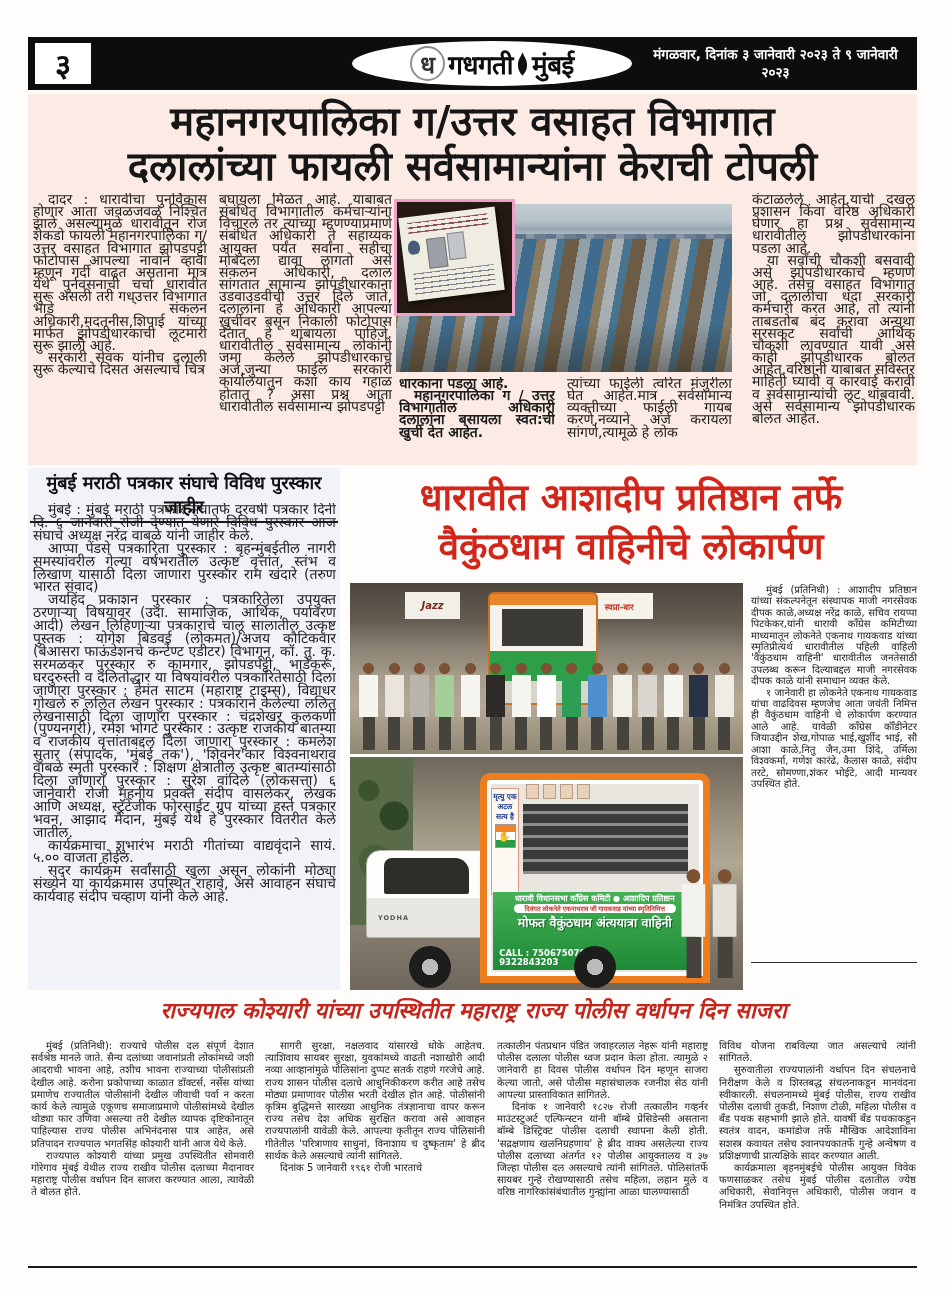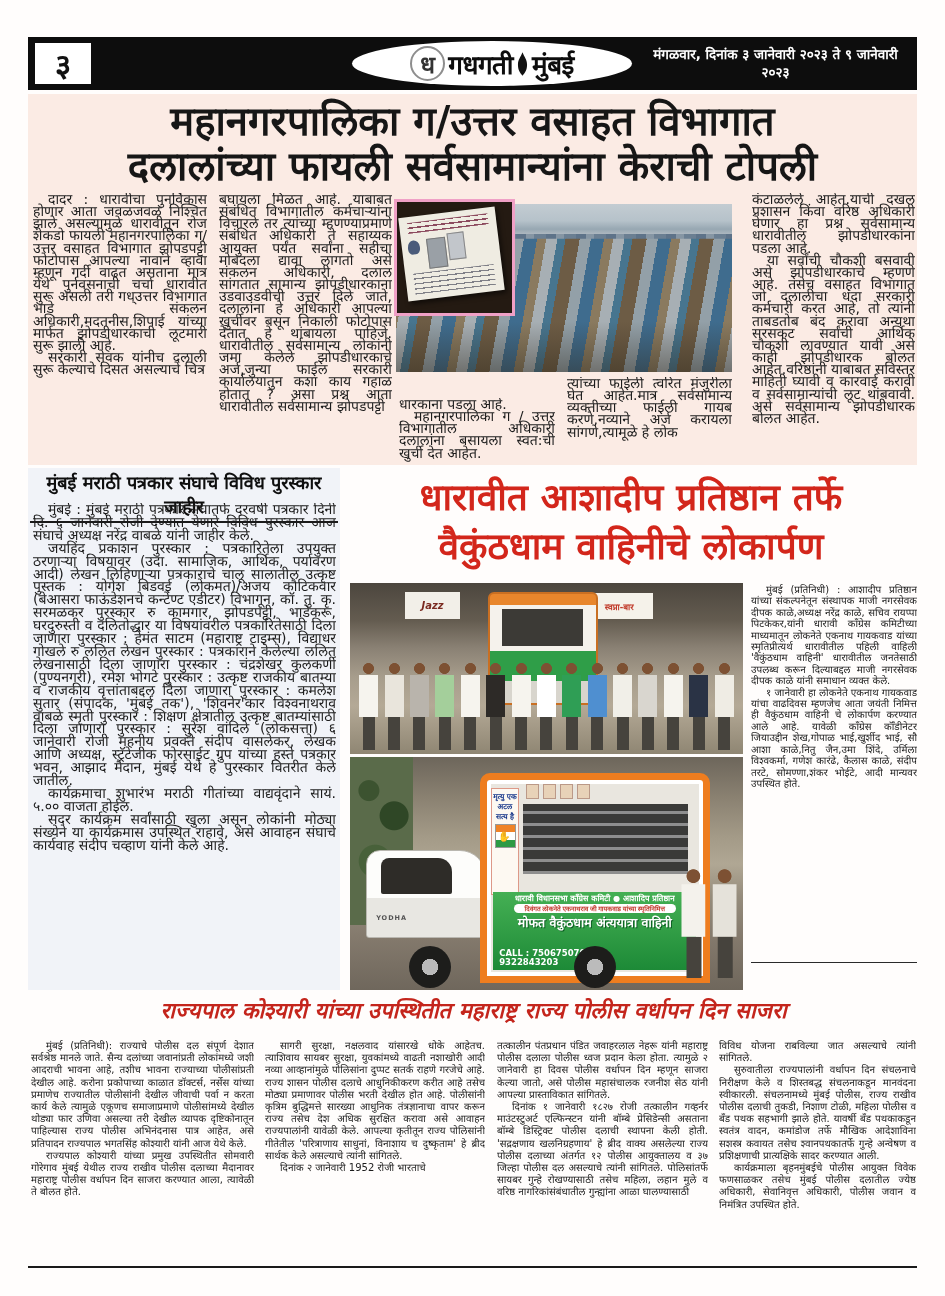--- a/index.html
+++ b/index.html
@@ -22,21 +22,21 @@
 
   
   .sec1-bg{left:28px;top:94px;width:889px;height:371px;background:#fbebe4;}
   .h1{left:48px;top:99px;width:849px;text-align:center;font-size:40px;line-height:45px;font-weight:800;color:#161616;}
   .col{overflow:hidden;}
   .bp{margin:0;text-indent:15px;}
   .noind{text-indent:0;}
   .s1txt{font-size:14px;line-height:12.15px;text-align:justify;color:#1c1c1c;}
   .c1{left:33px;top:193px;width:174px;height:267px;}
   .c2{left:219px;top:193px;width:173px;height:267px;}
-  .c3{left:399px;top:398px;width:156px;height:84px;}
+  .c3{left:399px;top:377px;width:156px;height:84px;font-weight:bold;}
   .c4{left:567px;top:377px;width:165px;height:84px;}
   .c5{left:752px;top:193px;width:163px;height:267px;}
 
   .slum{left:396px;top:204px;width:336px;height:168px;background:
      linear-gradient(0deg, rgba(45,38,26,.45) 0%, rgba(0,0,0,0) 30%),
      linear-gradient(180deg,#c3ccd2 0%,#b6c2ca 10%,#97a7b2 15%,#aeb8c0 18%,rgba(0,0,0,0) 18%),
      repeating-linear-gradient(90deg,#5e7389 0 10px,#8696a4 10px 18px,#6b7f92 18px 30px),
      repeating-linear-gradient(100deg,#3f6c8e 0 13px,#8a7a5f 13px 22px,#a7afb4 22px 33px,#47758f 33px 41px,#6d5c45 41px 55px,#93a0a8 55px 66px);
      background-size:auto,100% 100%,100% 7%,100% 100%;
      background-position:0 0,0 0,0 15%,0 0;background-repeat:no-repeat,no-repeat,no-repeat,repeat;}
@@ -79,21 +79,21 @@
      linear-gradient(var(--s),var(--s)) 50% 13px/19px 42px no-repeat,
      linear-gradient(#46433d,#46433d) 50% bottom/12px 33px no-repeat;}
 
   .vanphoto{left:350px;top:757px;width:393px;height:233px;
      background:linear-gradient(180deg,#6d665b 0%,#8b8272 18%,#a39a87 34%,#b0a794 46%,#958c7c 60%,#83796c 78%,#6f675c 100%);}
   .vp-trees{position:absolute;left:0;top:0;width:16%;height:72%;border-bottom-right-radius:40%;background:
      radial-gradient(circle at 30% 20%,#3c5330 0 10px,rgba(0,0,0,0) 11px),
      radial-gradient(circle at 70% 35%,#2f4726 0 14px,rgba(0,0,0,0) 15px),
      radial-gradient(circle at 40% 62%,#48613a 0 16px,rgba(0,0,0,0) 17px),#5a6b4a;}
   .vp-cab{position:absolute;left:4%;top:40%;width:30%;height:37%;border:1px solid #b9b7b0;
-          border-radius:14px 26px 3px 3px;background:linear-gradient(180deg,#fdfdfb 0 55%,#e8e7e2 55% 100%);}
+          border-radius:14px 26px 3px 3px;background:linear-gradient(180deg,#fdfdfb 0 55%,#e8e7e2 55% 100%);padding-left:24px;}
   .vp-cab-win{position:absolute;left:12%;top:8%;width:60%;height:42%;background:#2e2c28;border-radius:8px 14px 2px 2px;}
   .vp-brand{position:absolute;left:8%;bottom:18%;font-size:6.5px;font-weight:bold;color:#555;letter-spacing:1px;}
   .vp-box{position:absolute;left:33%;top:7%;width:55%;height:84%;border:7px solid #ee7d1f;border-radius:10px 10px 0 0;
           box-shadow:inset 0 0 0 4px #ffffff;background:#e9e6df;}
   .vp-ports{position:absolute;left:18%;top:2%;display:flex;gap:4px;}
   .vp-port{width:11px;height:13px;background:#e8d2b8;border:1px solid #b98;}
   .vp-interior{position:absolute;left:17%;top:12%;width:76%;height:36%;
                background:repeating-linear-gradient(0deg,#8e8e8e 0 3px,#3a3a38 3px 12px);}
   .vp-slogan{position:absolute;left:2%;top:4%;width:26px;height:52%;background:#fdf9f2;border:1px solid #d98;
              font-size:7.5px;font-weight:bold;color:#1b3a8c;text-align:center;line-height:1.3;padding-top:3px;overflow:hidden;}
@@ -173,20 +173,21 @@
   </div>
   <div class="abs col s1txt c5">
     <p class="bp noind">कंटाळलेले आहेत.याची दखल प्रशासन किंवा वरिष्ठ अधिकारी घेणार हा प्रश्न सर्वसामान्य धारावीतील झोपडीधारकांना पडला आहे.</p>
     <p class="bp">या सर्वांची चौकशी बसवावी असे झोपडीधारकाचे म्हणणे आहे. तसेच वसाहत विभागात जो दलालीचा धंदा सरकारी कर्मचारी करत आहे, तो त्यांनी ताबडतोब बंद करावा अन्यथा सरसकट सर्वांची आर्थिक चौकशी लावण्यात यावी असे काही झोपडीधारक बोलत आहेत.वरिष्ठांनी याबाबत सविस्तर माहिती घ्यावी व कारवाई करावी व सर्वसामान्यांची लूट थांबवावी. असे सर्वसामान्य झोपडीधारक बोलत आहेत.</p>
   </div>
 
   <div class="abs awards-bg"></div>
   <div class="abs awards-h">मुंबई मराठी पत्रकार संघाचे विविध पुरस्कार जाहीर</div>
   <div class="abs col awards-body">
     <p class="bp">मुंबई : मुंबई मराठी पत्रकार संघातर्फे दरवर्षी पत्रकार दिनी दि. ६ जानेवारी रोजी देण्यात येणारे विविध पुरस्कार आज संघाचे अध्यक्ष नरेंद्र वाबळे यांनी जाहीर केले.</p>
+    <p class="bp">आप्पा पेंडसे पत्रकारिता पुरस्कार : बृहन्मुंबईतील नागरी समस्यांवरील गेल्या वर्षभरातील उत्कृष्ट वृत्तांत, स्तंभ व लिखाण यासाठी दिला जाणारा पुरस्कार  राम खंदारे (तरुण भारत संवाद)</p>
     <p class="bp">जयहिंद प्रकाशन पुरस्कार : पत्रकारितेला उपयुक्त ठरणाऱ्या विषयावर (उदा. सामाजिक, आर्थिक, पर्यावरण आदी) लेखन लिहिणाऱ्या पत्रकाराचे चालू सालातील उत्कृष्ट पुस्तक : योगेश बिडवई (लोकमत)/अजय कौटिकवार (बेआसरा फाऊंडेशनचे कन्टेण्ट एडीटर) विभागून, कॉ. तु. कृ. सरमळकर पुरस्कार रु कामगार, झोपडपट्टी, भाडेकरू, घरदुरुस्ती व दलितोद्धार या विषयांवरील पत्रकारितेसाठी दिला जाणारा पुरस्कार : हेमंत साटम (महाराष्ट्र टाइम्स), विद्याधर गोखले रु ललित लेखन पुरस्कार : पत्रकाराने केलेल्या ललित लेखनासाठी दिला जाणारा पुरस्कार : चंद्रशेखर कुलकर्णी (पुण्यनगरी), रमेश भोगटे पुरस्कार : उत्कृष्ट राजकीय बातम्या व राजकीय वृत्तांताबद्दल दिला जाणारा पुरस्कार : कमलेश सुतार (संपादक, 'मुंबई तक'), 'शिवनेर'कार विश्वनाथराव वाबळे स्मृती पुरस्कार : शिक्षण क्षेत्रातील उत्कृष्ट बातम्यांसाठी दिला जाणारा पुरस्कार : सुरेश वांदिले (लोकसत्ता) ६ जानेवारी रोजी महनीय प्रवक्ते संदीप वासलेकर, लेखक आणि अध्यक्ष, स्ट्रॅटेजीक फोरसाईट ग्रुप यांच्या हस्ते पत्रकार भवन, आझाद मैदान, मुंबई येथे हे पुरस्कार वितरीत केले जातील.</p>
     <p class="bp">कार्यक्रमाचा शुभारंभ मराठी गीतांच्या वाद्यवृंदाने सायं. ५.०० वाजता होईल.</p>
     <p class="bp">सदर कार्यक्रम सर्वांसाठी खुला असून लोकांनी मोठ्या संख्येने या कार्यक्रमास उपस्थित राहावे, असे आवाहन संघाचे कार्यवाह संदीप चव्हाण यांनी केले आहे.</p>
   </div>
 
   <div class="abs groupphoto">
     <div class="gp-sign1">Jazz</div>
     <div class="gp-sign2">स्वप्ना-बार</div>
     <div class="gp-van">
       <div class="gp-van-win"></div>
@@ -259,21 +260,21 @@
   <div class="abs vrule"></div>
 
   <div class="abs h3">राज्यपाल कोश्यारी यांच्या उपस्थितीत महाराष्ट्र राज्य पोलीस वर्धापन दिन साजरा</div>
 
   <div class="abs col pcol p1">
     <p class="bp">मुंबई (प्रतिनिधी): राज्याचे पोलीस दल संपूर्ण देशात सर्वश्रेष्ठ मानले जाते. सैन्य दलांच्या जवानांप्रती लोकांमध्ये जशी आदराची भावना आहे, तशीच भावना राज्याच्या पोलीसांप्रती देखील आहे. करोना प्रकोपाच्या काळात डॉक्टर्स, नर्सेस यांच्या प्रमाणेच राज्यातील पोलीसांनी देखील जीवाची पर्वा न करता कार्य केले त्यामुळे एकूणच समाजाप्रमाणे पोलीसांमध्ये देखील थोड्या फार उणिवा असल्या तरी देखील व्यापक दृष्टिकोनातून पाहिल्यास राज्य पोलीस अभिनंदनास पात्र आहेत, असे प्रतिपादन राज्यपाल भगतसिंह कोश्यारी यांनी आज येथे केले.</p>
     <p class="bp">राज्यपाल कोश्यारी यांच्या प्रमुख उपस्थितीत सोमवारी  गोरेगाव मुंबई येथील राज्य राखीव पोलीस दलाच्या मैदानावर महाराष्ट्र पोलीस वर्धापन दिन साजरा करण्यात आला, त्यावेळी ते बोलत होते.</p>
   </div>
   <div class="abs col pcol p2">
     <p class="bp">सागरी सुरक्षा, नक्षलवाद यांसारखे धोके आहेतच. त्याशिवाय सायबर सुरक्षा, युवकांमध्ये वाढती नशाखोरी आदी नव्या आव्हानांमुळे पोलिसांना दुप्पट सतर्क राहणे गरजेचे आहे. राज्य शासन पोलीस दलाचे आधुनिकीकरण करीत आहे तसेच मोठ्या प्रमाणावर पोलीस भरती देखील होत आहे. पोलीसांनी कृत्रिम बुद्धिमत्ते सारख्या आधुनिक तंत्रज्ञानाचा वापर करून राज्य तसेच देश अधिक सुरक्षित करावा असे आवाहन राज्यपालांनी यावेळी केले. आपल्या कृतीतून राज्य पोलिसांनी गीतेतील 'परित्राणाय साधुनां, विनाशाय च दुष्कृताम' हे ब्रीद सार्थक केले असल्याचे त्यांनी सांगितले.</p>
-    <p class="bp">दिनांक २ जानेवारी 1952 रोजी भारताचे</p>
+    <p class="bp">दिनांक 5 जानेवारी १९६१ रोजी भारताचे</p>
   </div>
   <div class="abs col pcol p3">
     <p class="bp noind">तत्कालीन पंतप्रधान पंडित जवाहरलाल नेहरू यांनी महाराष्ट्र पोलीस दलाला पोलीस ध्वज प्रदान केला होता. त्यामुळे २ जानेवारी हा दिवस पोलीस वर्धापन दिन म्हणून साजरा केल्या जातो, असे पोलीस महासंचालक रजनीश सेठ यांनी आपल्या प्रास्ताविकात सांगितले.</p>
     <p class="bp">दिनांक १ जानेवारी १८२७ रोजी तत्कालीन गव्हर्नर माउंटस्टुअर्ट एल्फिन्स्टन यांनी बॉम्बे प्रेसिडेन्सी असताना बॉम्बे डिस्ट्रिक्ट पोलीस दलाची स्थापना केली होती. 'सद्रक्षणाय खलनिग्रहणाय' हे ब्रीद वाक्य असलेल्या राज्य पोलीस दलाच्या अंतर्गत १२ पोलीस आयुक्तालय व ३७ जिल्हा पोलीस दल असल्याचे त्यांनी सांगितले. पोलिसांतर्फे सायबर गुन्हे रोखण्यासाठी तसेच महिला, लहान मुले  व वरिष्ठ नागरिकांसंबंधातील गुन्ह्यांना आळा घालण्यासाठी</p>
   </div>
   <div class="abs col pcol p4">
     <p class="bp noind">विविध योजना राबविल्या जात असल्याचे त्यांनी सांगितले.</p>
     <p class="bp">सुरुवातीला राज्यपालांनी वर्धापन दिन संचलनाचे निरीक्षण केले व शिस्तबद्ध संचलनाकडून मानवंदना स्वीकारली. संचलनामध्ये मुंबई पोलीस, राज्य राखीव पोलीस दलाची तुकडी, निशाण टोळी, महिला पोलीस व बँड पथक सहभागी झाले होते. यावर्षी बँड पथकाकडून स्वतंत्र वादन, कमांडोज तर्फे मौखिक आदेशाविना सशस्त्र कवायत तसेच श्वानपथकातर्फे गुन्हे अन्वेषण व प्रशिक्षणाची प्रात्यक्षिके सादर करण्यात आली.</p>
     <p class="bp">कार्यक्रमाला बृहनमुंबईचे पोलीस आयुक्त विवेक फणसाळकर तसेच मुंबई पोलीस दलातील ज्येष्ठ अधिकारी, सेवानिवृत्त अधिकारी, पोलीस जवान व निमंत्रित उपस्थित होते.</p>
   </div>

